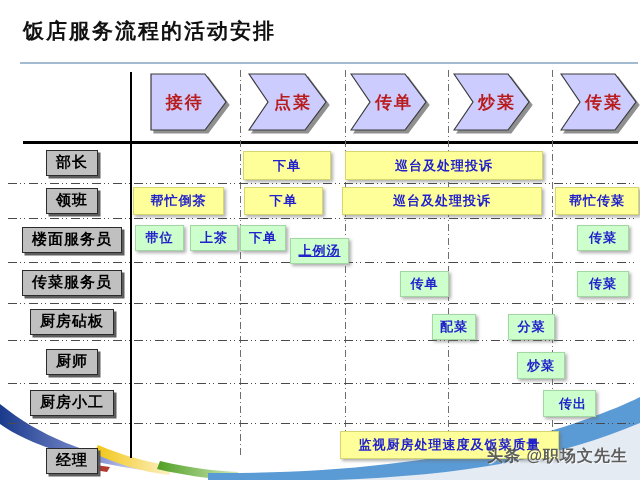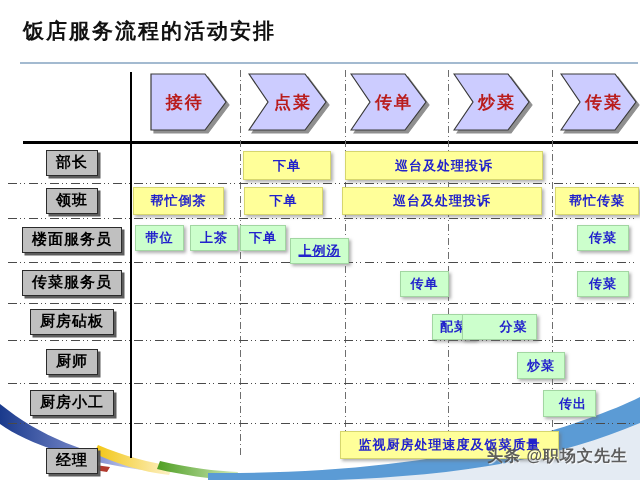--- a/index.html
+++ b/index.html
@@ -166,21 +166,21 @@
       <div class="activity green" style="left: 577px; top: 225px; width: 50px; height: 24px;">传菜</div>
       <div class="role-lane" style="top: 262px; height: 41px;">
         <span class="role-chip">传菜服务员</span>
       </div>
       <div class="activity green" style="left: 400px; top: 271px; width: 47px; height: 24px;">传单</div>
       <div class="activity green" style="left: 577px; top: 271px; width: 50px; height: 24px;">传菜</div>
       <div class="role-lane" style="top: 303px; height: 37px;">
         <span class="role-chip">厨房砧板</span>
       </div>
       <div class="activity green" style="left: 432px; top: 314px; width: 42px; height: 24px;">配菜</div>
-      <div class="activity green" style="left: 462px; top: 314px; width: 45px; height: 24px; padding-left: 28px;">分菜</div>
+      <div class="activity green" style="left: 508px; top: 314px; width: 45px; height: 24px;">分菜</div>
       <div class="role-lane" style="top: 340px; height: 43px;">
         <span class="role-chip">厨师</span>
       </div>
       <div class="activity green" style="left: 517px; top: 352px; width: 46px; height: 25px;">炒菜</div>
       <div class="role-lane" style="top: 383px; height: 40px;">
         <span class="role-chip">厨房小工</span>
       </div>
       <div class="activity green" style="left: 543px; top: 390px; width: 44px; height: 25px; padding-left: 7px;">传出</div>
       <div class="role-lane" style="top: 441px; height: 39px;">
         <span class="role-chip">经理</span>

